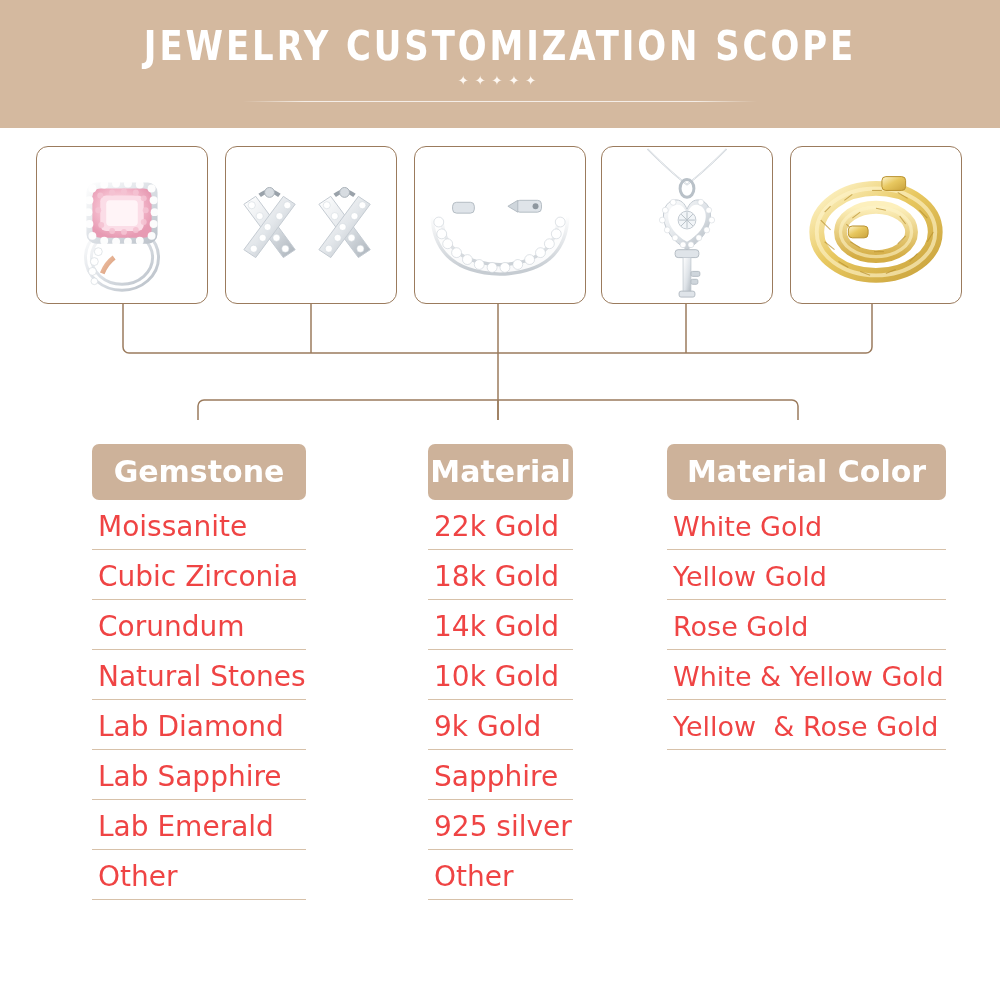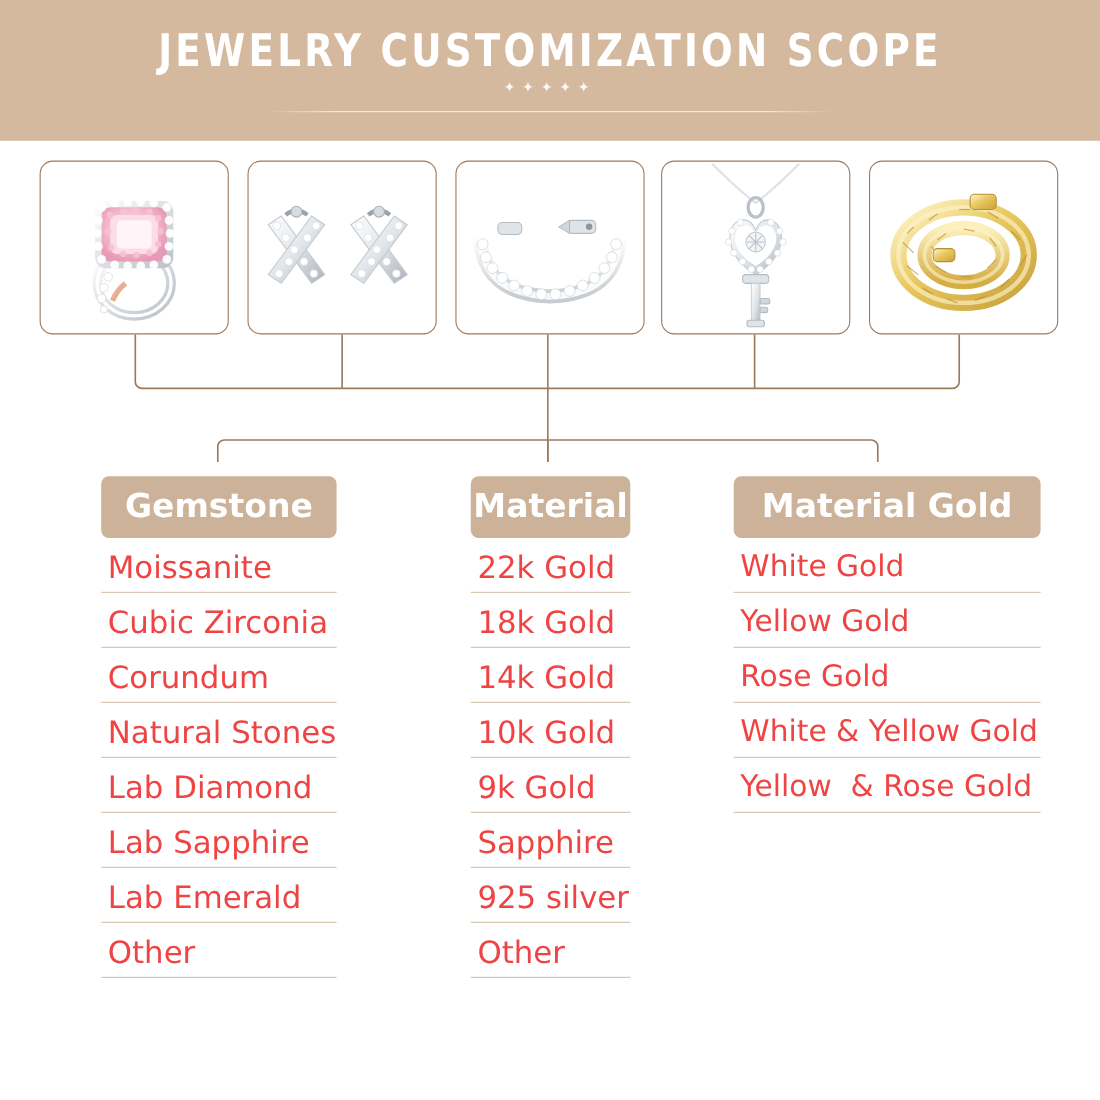--- a/index.html
+++ b/index.html
@@ -55,21 +55,21 @@
   }
   .card .shot{
     position:absolute;left:0;top:0;width:100%;height:100%;
   }
 
   
   .lines{position:absolute;left:0;top:300px;width:1000px;height:130px;}
   .lines svg{display:block;}
 
   
-  .col{position:absolute;top:433px;}
+  .col{position:absolute;top:444px;}
   .col-badge{
     display:inline-block;
     background:#cdb29a;
     color:#ffffff;
     border-radius:7px;
     font-weight:bold;
     font-size:30px;
     line-height:56px;
     height:56px;
     text-align:center;
@@ -388,21 +388,21 @@
       <li>14k Gold</li>
       <li>10k Gold</li>
       <li>9k Gold</li>
       <li>Sapphire</li>
       <li>925 silver</li>
       <li>Other</li>
     </ul>
   </div>
 
   <div class="col" id="col-color">
-    <div class="col-badge">Material Gold</div>
+    <div class="col-badge">Material Color</div>
     <ul class="col-list">
       <li>White Gold</li>
       <li>Yellow Gold</li>
       <li>Rose Gold</li>
       <li>White &amp; Yellow Gold</li>
       <li>Yellow  &amp; Rose Gold</li>
     </ul>
   </div>
 
 </div>

